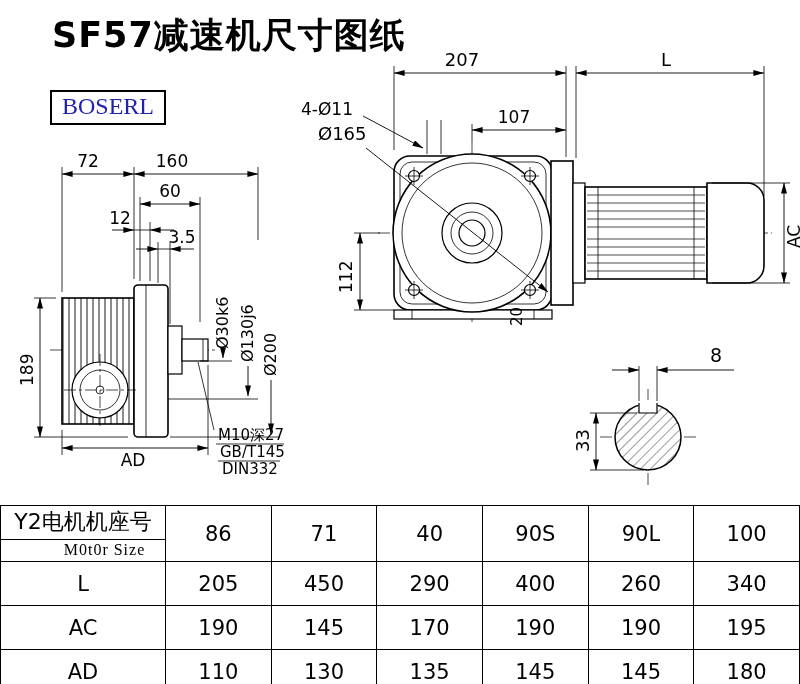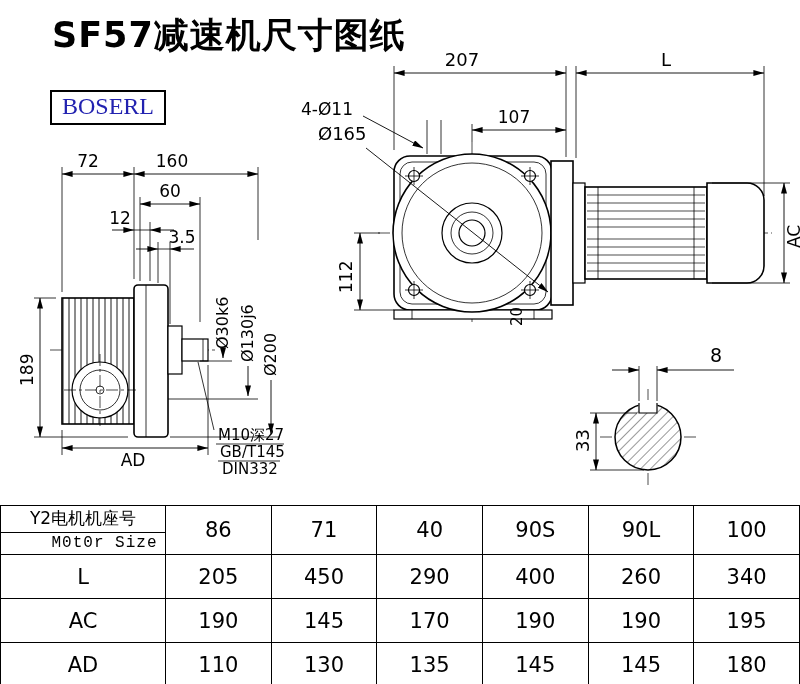--- a/index.html
+++ b/index.html
@@ -6,22 +6,22 @@
   html,body { background:#fff; }
   body { font-family:"DejaVu Sans", sans-serif; }
   .page { position:relative; width:800px; height:684px; background:#fff; overflow:hidden; }
   .drawing { position:absolute; top:0; left:0; }
   .page-title { position:absolute; top:12px; left:52px; font-size:35px; font-weight:bold; color:#000; letter-spacing:1px; white-space:nowrap; }
   .logo-box { position:absolute; top:59px; left:50px; border:2px solid #000; padding:1px 10px 3px 10px; font-family:"Liberation Serif", serif; font-size:24px; color:#2222b0; background:#fff;margin-top:31px; }
   .spec-table { position:absolute; top:505px; left:0; width:800px; border-collapse:collapse; table-layout:fixed; background:#fff; }
   .spec-table td { border:1.5px solid #000; text-align:center; vertical-align:middle; font-size:21px; color:#000; height:44px; padding:0; }
   .spec-table tr.header-row td { height:48px; }
   .label-cell { padding:0; }
-  .label-top { font-size:17px; border-bottom:1.2px solid #000; padding:1px 2px 2px 2px; }
-  .label-bottom { font-size:16px; font-family:Liberation Mono, monospace; padding:1px 0 2px 0; letter-spacing:1px;margin-left:43px; }
+  .label-top { font-size:22px; border-bottom:1.2px solid #000; padding:1px 2px 2px 2px; }
+  .label-bottom { font-size:16px; font-family:Liberation Serif, serif; padding:1px 0 2px 0; letter-spacing:1px;margin-left:43px; }
   
   .ol  { fill:#fff; stroke:#000; stroke-width:1.6; }
   .ol2 { fill:#fff; stroke:#000; stroke-width:1.2; }
   .nf  { fill:none; stroke:#000; stroke-width:1.2; }
   .tl  { fill:none; stroke:#000; stroke-width:0.8; }
   .dl  { fill:none; stroke:#000; stroke-width:0.9; }
   .cl  { fill:none; stroke:#000; stroke-width:0.7; stroke-dasharray:12 3 3 3; }
   .fin { fill:none; stroke:#000; stroke-width:0.7; }
   svg text { font-family:"DejaVu Sans", sans-serif; fill:#000; font-size:17px; }
   text.big { font-size:18px; }

